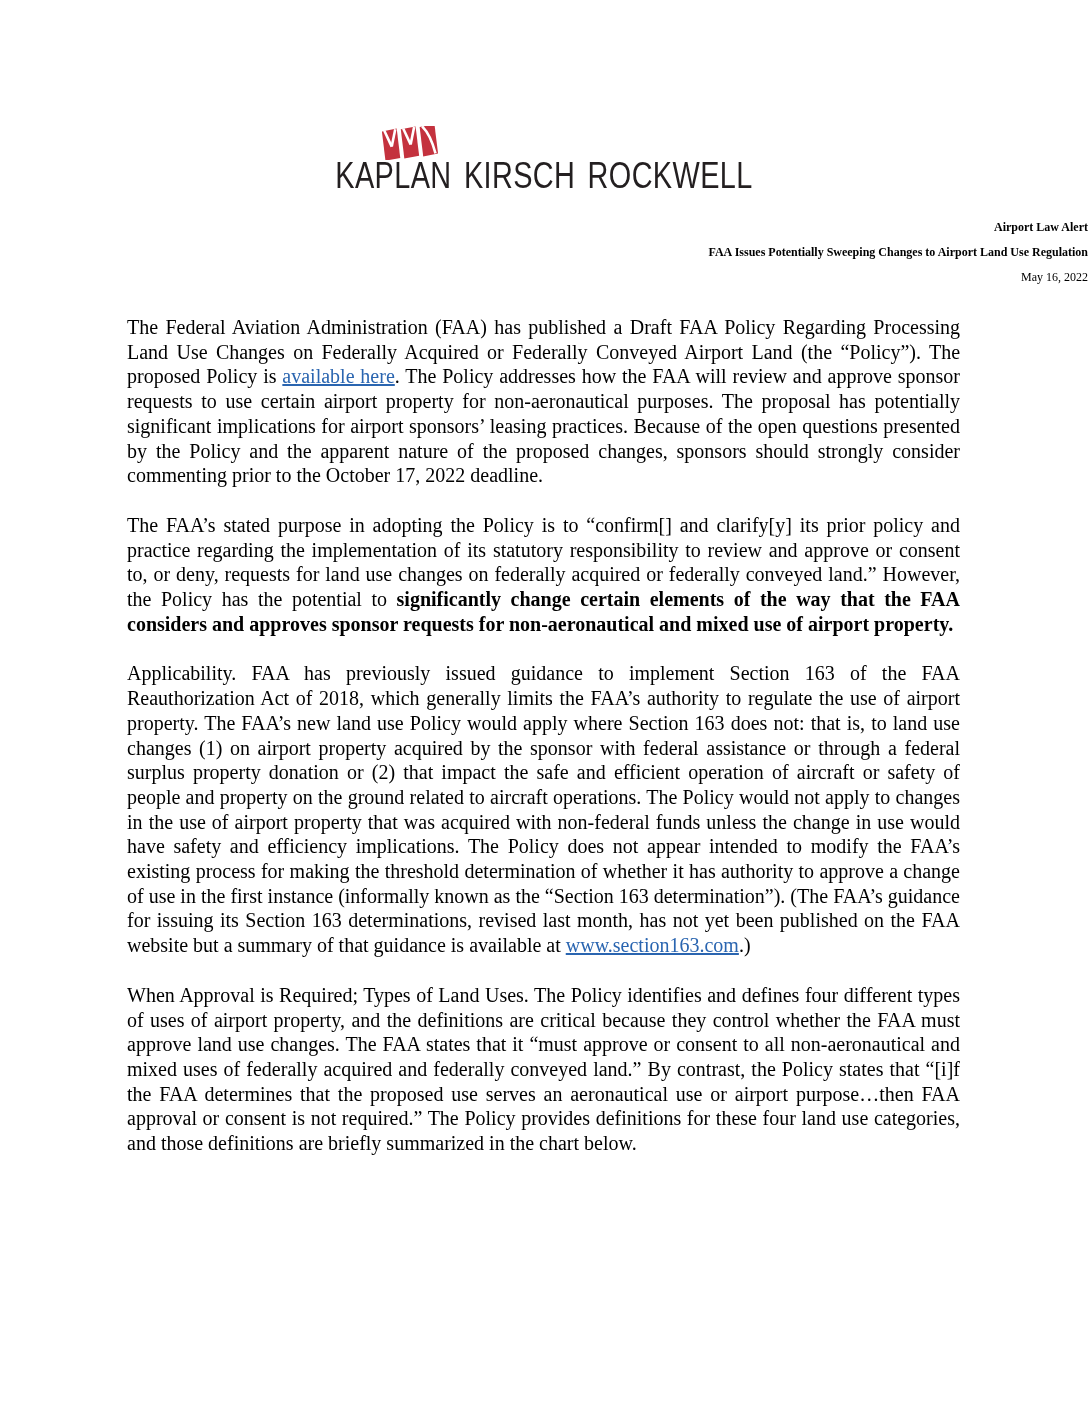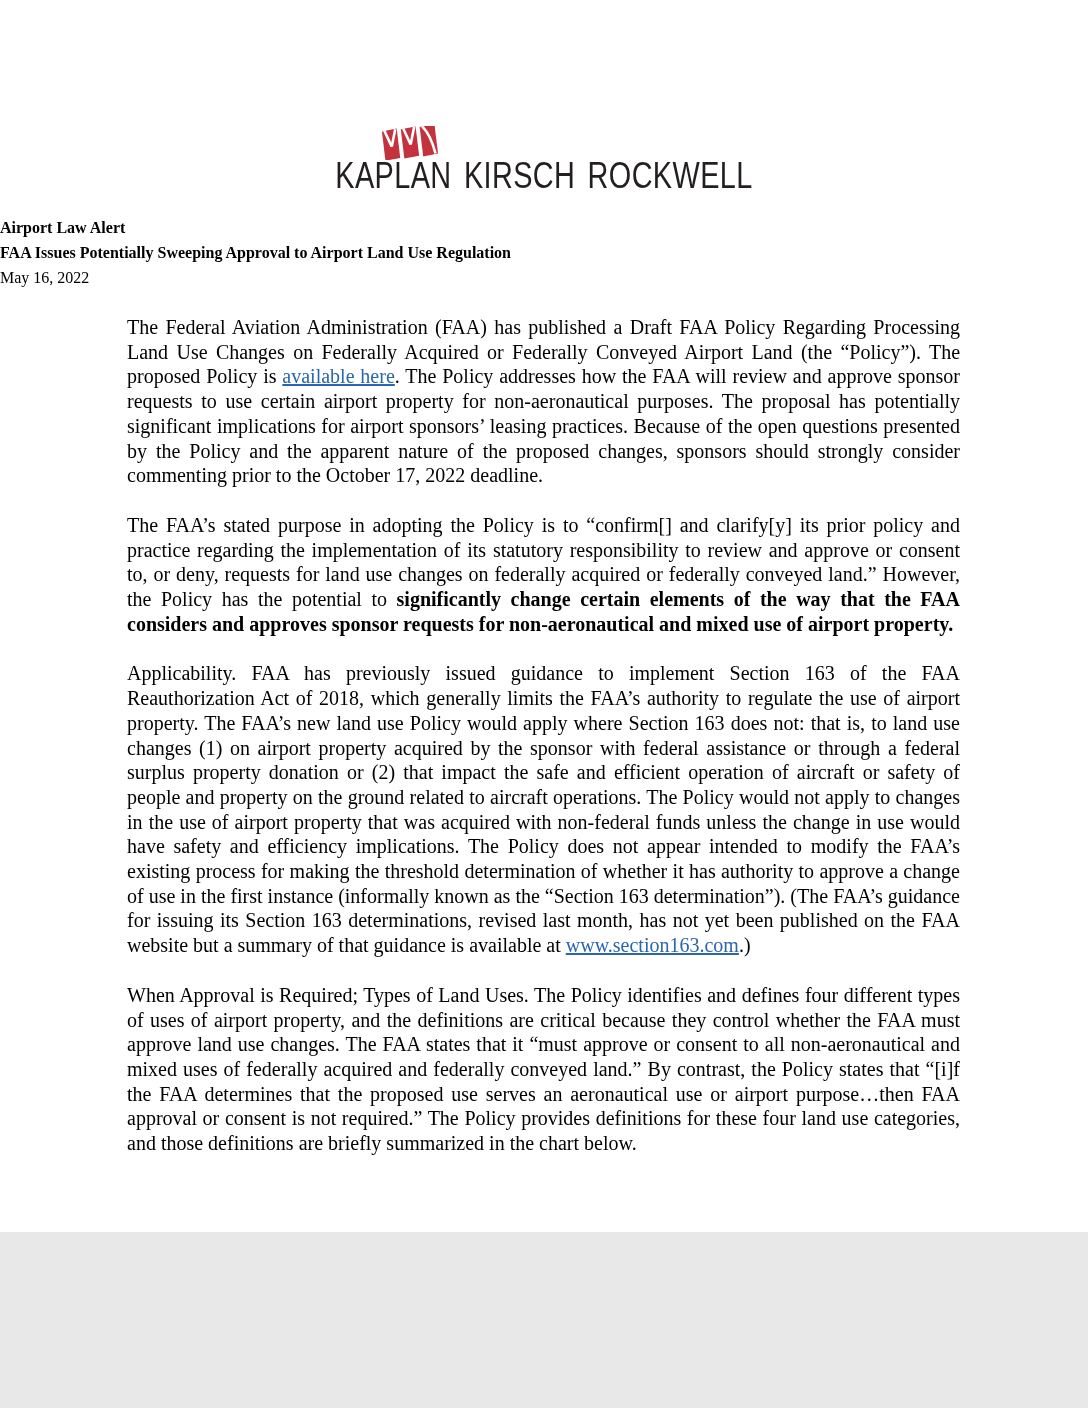--- a/index.html
+++ b/index.html
@@ -1,18 +1,18 @@
 <!DOCTYPE html>
 <html style="--page-bg: #FFFFFF; --text: #000000; --logo-text: #231F20; --brand-red: #C4323E; --link: #2A65B0;"><head>
 <meta charset="utf-8">
 <style>
   html, body { margin: 0; padding: 0; background: #e8e8e8; }
   .page {
     width: 1088px;
-    height: 1232px;
+    height: 1408px;
     margin: 0 auto;
     background: var(--page-bg, #fff);
     color: var(--text, #000);
     font-family: "Liberation Serif", serif;
     overflow: hidden;
     position: relative;
   }
   .masthead { padding-top: 126px; }
   .logo-mark {
     width: 57px;
@@ -29,22 +29,22 @@
     letter-spacing: 0.5px;
     word-spacing: 5px;
     color: var(--logo-text, #231f20);
     transform: scaleX(0.78);
     transform-origin: 50% 50%;
     margin-top: -4px;
     white-space: nowrap;
   }
   .title-block {
     margin-top: 19px;
-    text-align: left;
-    font-size: 16px;
+    text-align: right;
+    font-size: 12px;
     line-height: 25px;
   }
   .title-bold { font-weight: bold; }
   .content {
     padding: 0 128px 0 127px;
     font-size: 20px;
     line-height: 24.7px;
     text-align: justify;
   }
   .content p { margin: 25px 0 0 0; }
@@ -74,21 +74,21 @@
           <path d="M33.5,1.5 L28.5,18.5"></path>
           <path d="M41.5,1.5 Q49,10 52.5,29.5"></path>
         </g>
       </svg>
     </div>
     <div class="logo-name">KAPLAN KIRSCH ROCKWELL</div>
   </header>
 
   <div class="title-block">
     <div class="title-bold">Airport Law Alert</div>
-    <div class="title-bold">FAA Issues Potentially Sweeping Approval to Airport Land Use Regulation</div>
+    <div class="title-bold">FAA Issues Potentially Sweeping Changes to Airport Land Use Regulation</div>
     <div>May 16, 2022</div>
   </div>
 
   <main class="content">
     <p><span class="run-normal">The Federal Aviation Administration (FAA) has published a </span><span class="run-italic">Draft FAA Policy Regarding Processing Land Use Changes on Federally Acquired or Federally Conveyed Airport Land</span><span class="run-normal"> (the “Policy”).  The proposed Policy is </span><a href="#" class="run-link">available here</a><span class="run-normal">.  The Policy addresses how the FAA will review and approve sponsor requests to use certain airport property for non-aeronautical purposes.  The proposal has potentially significant implications for airport sponsors’ leasing practices.  Because of the open questions presented by the Policy and the apparent nature of the proposed changes, sponsors should strongly consider commenting prior to the October 17, 2022 deadline.</span></p>
     <p><span class="run-normal">The FAA’s stated purpose in adopting the Policy is to “confirm[] and clarify[y] its prior policy and practice regarding the implementation of its statutory responsibility to review and approve or consent to, or deny, requests for land use changes on federally acquired or federally conveyed land.”  However, the Policy has the potential to </span><span class="run-bold">significantly change certain elements of the way that the FAA considers and approves sponsor requests for non-aeronautical and mixed use of airport property.</span></p>
     <p><span class="run-italic">Applicability</span><span class="run-normal">.  FAA has previously issued guidance to implement Section 163 of the FAA Reauthorization Act of 2018, which generally limits the FAA’s authority to regulate the use of airport property.  The FAA’s new land use Policy would apply where Section 163 does not: that is, to land use changes (1) on airport property acquired by the sponsor with federal assistance or through a federal surplus property donation or (2) that impact the safe and efficient operation of aircraft or safety of people and property on the ground related to aircraft operations.  The Policy would not apply to changes in the use of airport property that was acquired with non-federal funds unless the change in use would have safety and efficiency implications.  The Policy does not appear intended to modify the FAA’s existing process for making the threshold determination of whether it has authority to approve a change of use in the first instance (informally known as the “Section 163 determination”).  (The FAA’s guidance for issuing its Section 163 determinations, revised last month, has not yet been published on the FAA website but a summary of that guidance is available at </span><a href="#" class="run-link">www.section163.com</a><span class="run-normal">.)</span></p>
     <p><span class="run-italic">When Approval is Required; Types of Land Uses</span><span class="run-normal">.  The Policy identifies and defines four different types of uses of airport property, and the definitions are critical because they control whether the FAA must approve land use changes.  The FAA states that it “must approve or consent to all </span><span class="run-underline">non-aeronautical</span><span class="run-normal"> and </span><span class="run-underline">mixed uses</span><span class="run-normal"> of federally acquired and federally conveyed land.” By contrast, the Policy states that “[i]f the FAA determines that the proposed use serves an </span><span class="run-underline">aeronautical use</span><span class="run-normal"> or </span><span class="run-underline">airport purpose</span><span class="run-normal">…then FAA approval or consent is </span><span class="run-italic">not</span><span class="run-normal"> required.”  The Policy provides definitions for these four land use categories, and those definitions are briefly summarized in the chart below.</span></p>
   </main>
 

